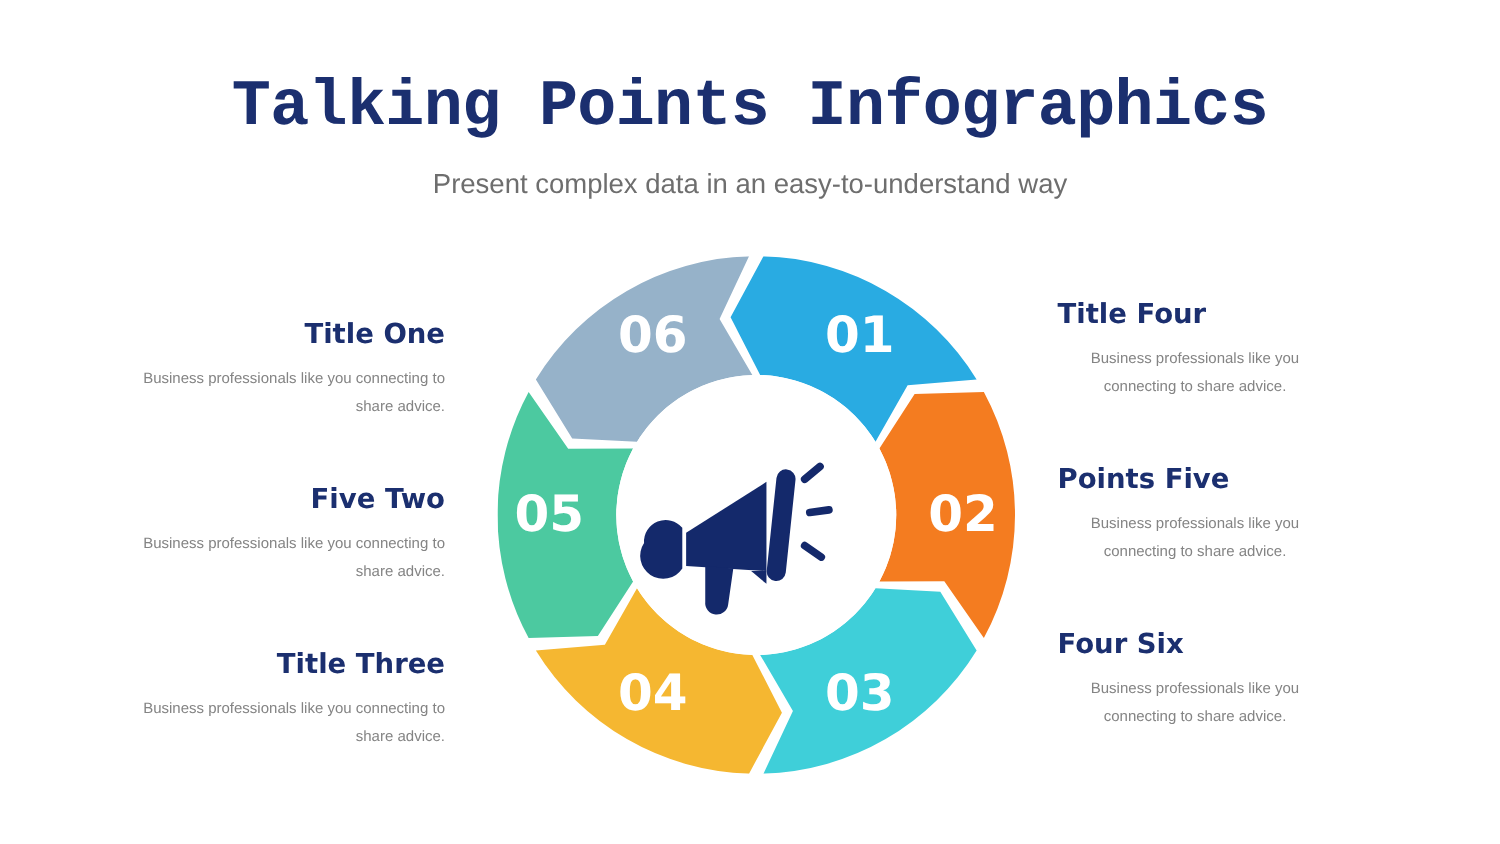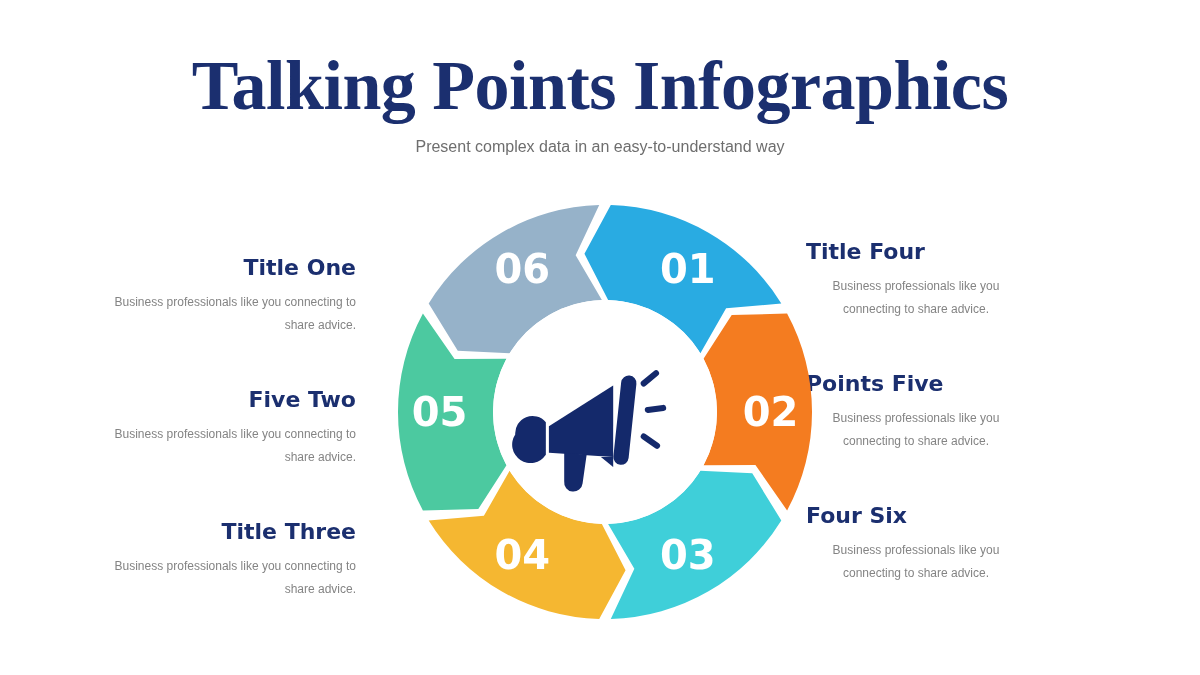--- a/index.html
+++ b/index.html
@@ -24,46 +24,46 @@
 
   
   #header {
     position: absolute;
     top: 48px;
     left: 0;
     width: 1200px;
     text-align: center;
   }
   #page-title {
-    font-family: Liberation Serif, serif;
-    font-size: 70px;
+    font-family: Liberation Mono, monospace;
+    font-size: 52px;
     line-height: 76px;
     font-weight: bold;
     letter-spacing: -0.5px;
     color: #1b2f6f;
     margin: 0;
     white-space: nowrap;
   }
   #page-subtitle {
     font-family: "Liberation Sans", sans-serif;
-    font-size: 16px;
+    font-size: 22px;
     line-height: 26px;
     font-weight: normal;
     color: #6e6e6e;
     margin: 10px 0 0 0;
     white-space: nowrap;
   }
 
   
   .side-item {
     position: absolute;
     width: 250px;
   }
   .side-left  { left: 106px;  text-align: right; margin-top: 16px; }
-  .side-right { left: 804px;  text-align: left;  }
+  .side-right { left: 844px;  text-align: left;  }
 
   .side-left .item-body  { text-align: right; }
   .side-right .item-body { text-align: center; width: 224px; }
 
   .item-title {
     font-family: "DejaVu Sans", sans-serif;
     font-size: 22px;
     line-height: 28px;
     font-weight: bold;
     color: #1b2f6f;

